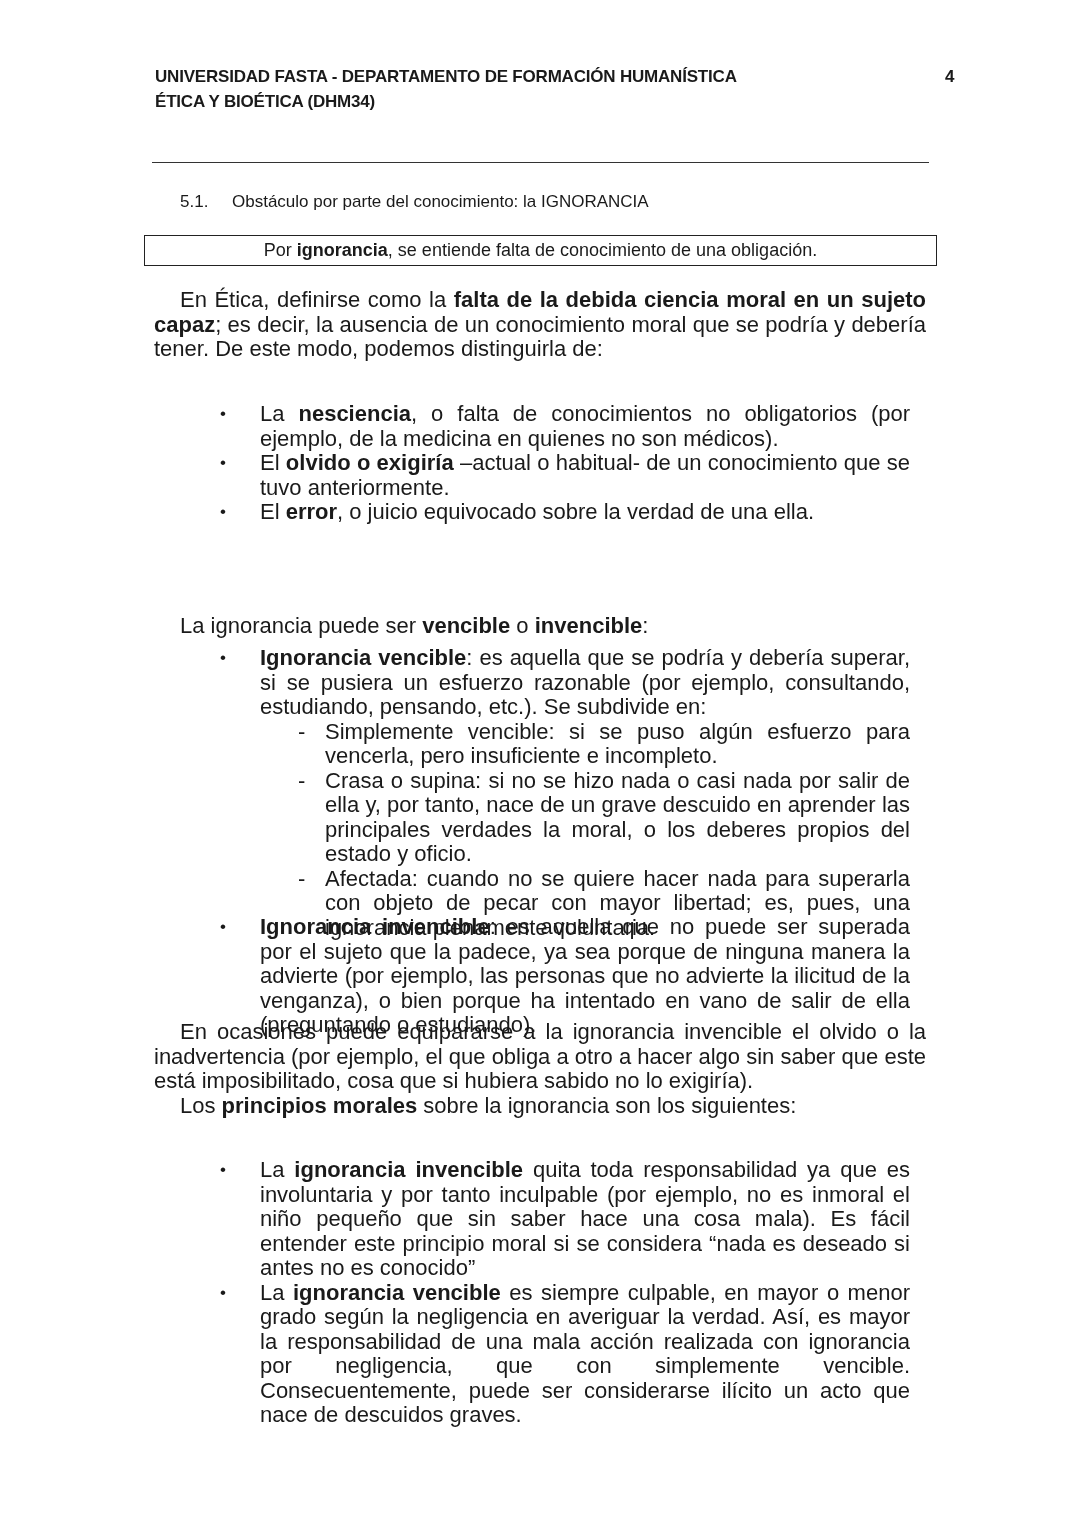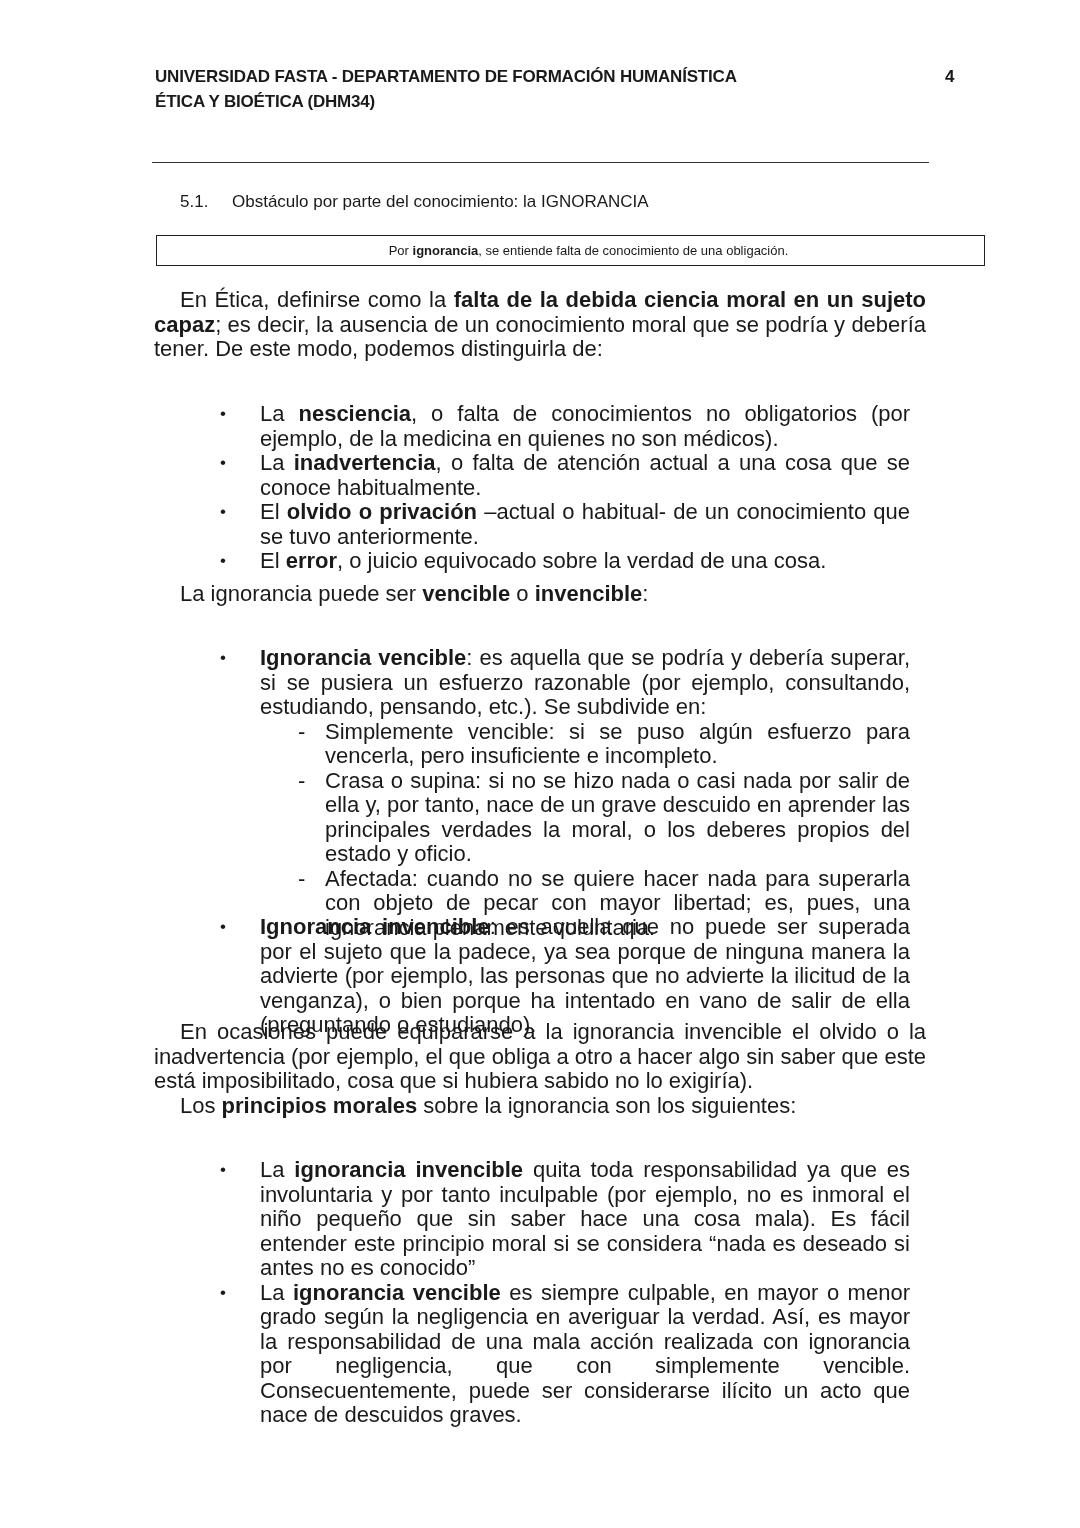--- a/index.html
+++ b/index.html
@@ -6,22 +6,22 @@
   body { width: 1080px; height: 1528px; position: relative; overflow: hidden;
          font-family: "Liberation Sans", sans-serif; color: #1a1a1a; }
   .page { position: absolute; left: 0; top: 0; width: 1024px; height: 1528px; }
   .hdr { position: absolute; left: 155px; top: 64px; width: 800px;
          font-weight: bold; font-size: 17px; line-height: 25px; letter-spacing: -0.2px; }
   .hdr div { white-space: nowrap; }
   .pagenum { position: absolute; left: 945px; top: 64px; font-weight: bold; font-size: 17px; line-height: 25px; }
   .rule { position: absolute; left: 152px; top: 162px; width: 777px; height: 0; border-top: 1.5px solid #333; }
   .sec { position: absolute; left: 180px; top: 189px; font-weight: normal; font-size: 17px; line-height: 25px; white-space: nowrap; }
   .sec .num { display: inline-block; width: 52px; }
-  .defbox { position: absolute; left: 156px; top: 235px; width: 791px; height: 29px;
-            border: 1.3px solid #222; text-align: center; font-size: 13px; line-height: 29px; padding-left: 36px; }
+  .defbox { position: absolute; left: 144px; top: 235px; width: 791px; height: 29px;
+            border: 1.3px solid #222; text-align: center; font-size: 18px; line-height: 29px; }
   .body { position: absolute; left: 154px; width: 772px; font-size: 22px; line-height: 24.5px; }
   p { margin: 0; text-align: justify; }
   .ind { text-indent: 26px; }
   ul.b { list-style: none; margin: 16px; padding: 0; }
   ul.b > li { position: relative; padding-left: 90px; text-align: justify; }
   ul.b > li::before { content: "\2022"; position: absolute; left: 50px; top: 0; font-size: 17px; }
   ul.d { list-style: none; margin: 0; padding: 0; }
   ul.d > li { position: relative; padding-left: 65px; text-align: justify; }
   ul.d > li::before { content: "-"; position: absolute; left: 38px; top: 0; }
   b { font-weight: bold; }
@@ -46,27 +46,26 @@
     <span>Por </span><b>ignorancia</b><span>, se entiende falta de conocimiento de una obligación.</span>
   </div>
 
   <div class="body" style="top:288px;">
     <p class="ind"><span>En Ética, definirse como la </span><b>falta de la debida ciencia moral en un sujeto capaz</b><span>; es decir, la ausencia de un conocimiento moral que se podría y debería tener. De este modo, podemos distinguirla de:</span></p>
   </div>
 
   <div class="body" style="top:386px;">
     <ul class="b">
       <li><span>La </span><b>nesciencia</b><span>, o falta de conocimientos no obligatorios (por ejemplo, de la medicina en quienes no son médicos).</span></li>
-      <li><span>La </span><b>inadvertencia</b><span>, o falta de atención actual a una cosa que se conoce habitualmente.</span></li>
-      <li><span>El </span><b>olvido o privación</b><span> –actual o habitual- de un conocimiento que se tuvo anteriormente.</span></li>
-      <li><span>El </span><b>error</b><span>, o juicio equivocado sobre la verdad de una cosa.</span></li>
+      <li><span>El </span><b>olvido o exigiría</b><span> –actual o habitual- de un conocimiento que se tuvo anteriormente.</span></li>
+      <li><span>El </span><b>error</b><span>, o juicio equivocado sobre la verdad de una ella.</span></li>
     </ul>
   </div>
 
-  <div class="body" style="top:582px;">
+  <div class="body" style="top:614px;">
     <p class="ind"><span>La ignorancia puede ser </span><b>vencible</b><span> o </span><b>invencible</b><span>:</span></p>
   </div>
 
   <div class="body" style="top:630px;">
     <ul class="b">
       <li><b>Ignorancia vencible</b><span>: es aquella que se podría y debería superar, si se pusiera un esfuerzo razonable (por ejemplo, consultando, estudiando, pensando, etc.). Se subdivide en:</span>
         <ul class="d">
           <li>Simplemente vencible: si se puso algún esfuerzo para vencerla, pero insuficiente e incompleto.</li>
           <li>Crasa o supina: si no se hizo nada o casi nada por salir de ella y, por tanto, nace de un grave descuido en aprender las principales verdades la moral, o los deberes propios del estado y oficio.</li>
           <li>Afectada: cuando no se quiere hacer nada para superarla con objeto de pecar con mayor libertad; es, pues, una ignorancia plenamente voluntaria.</li>

